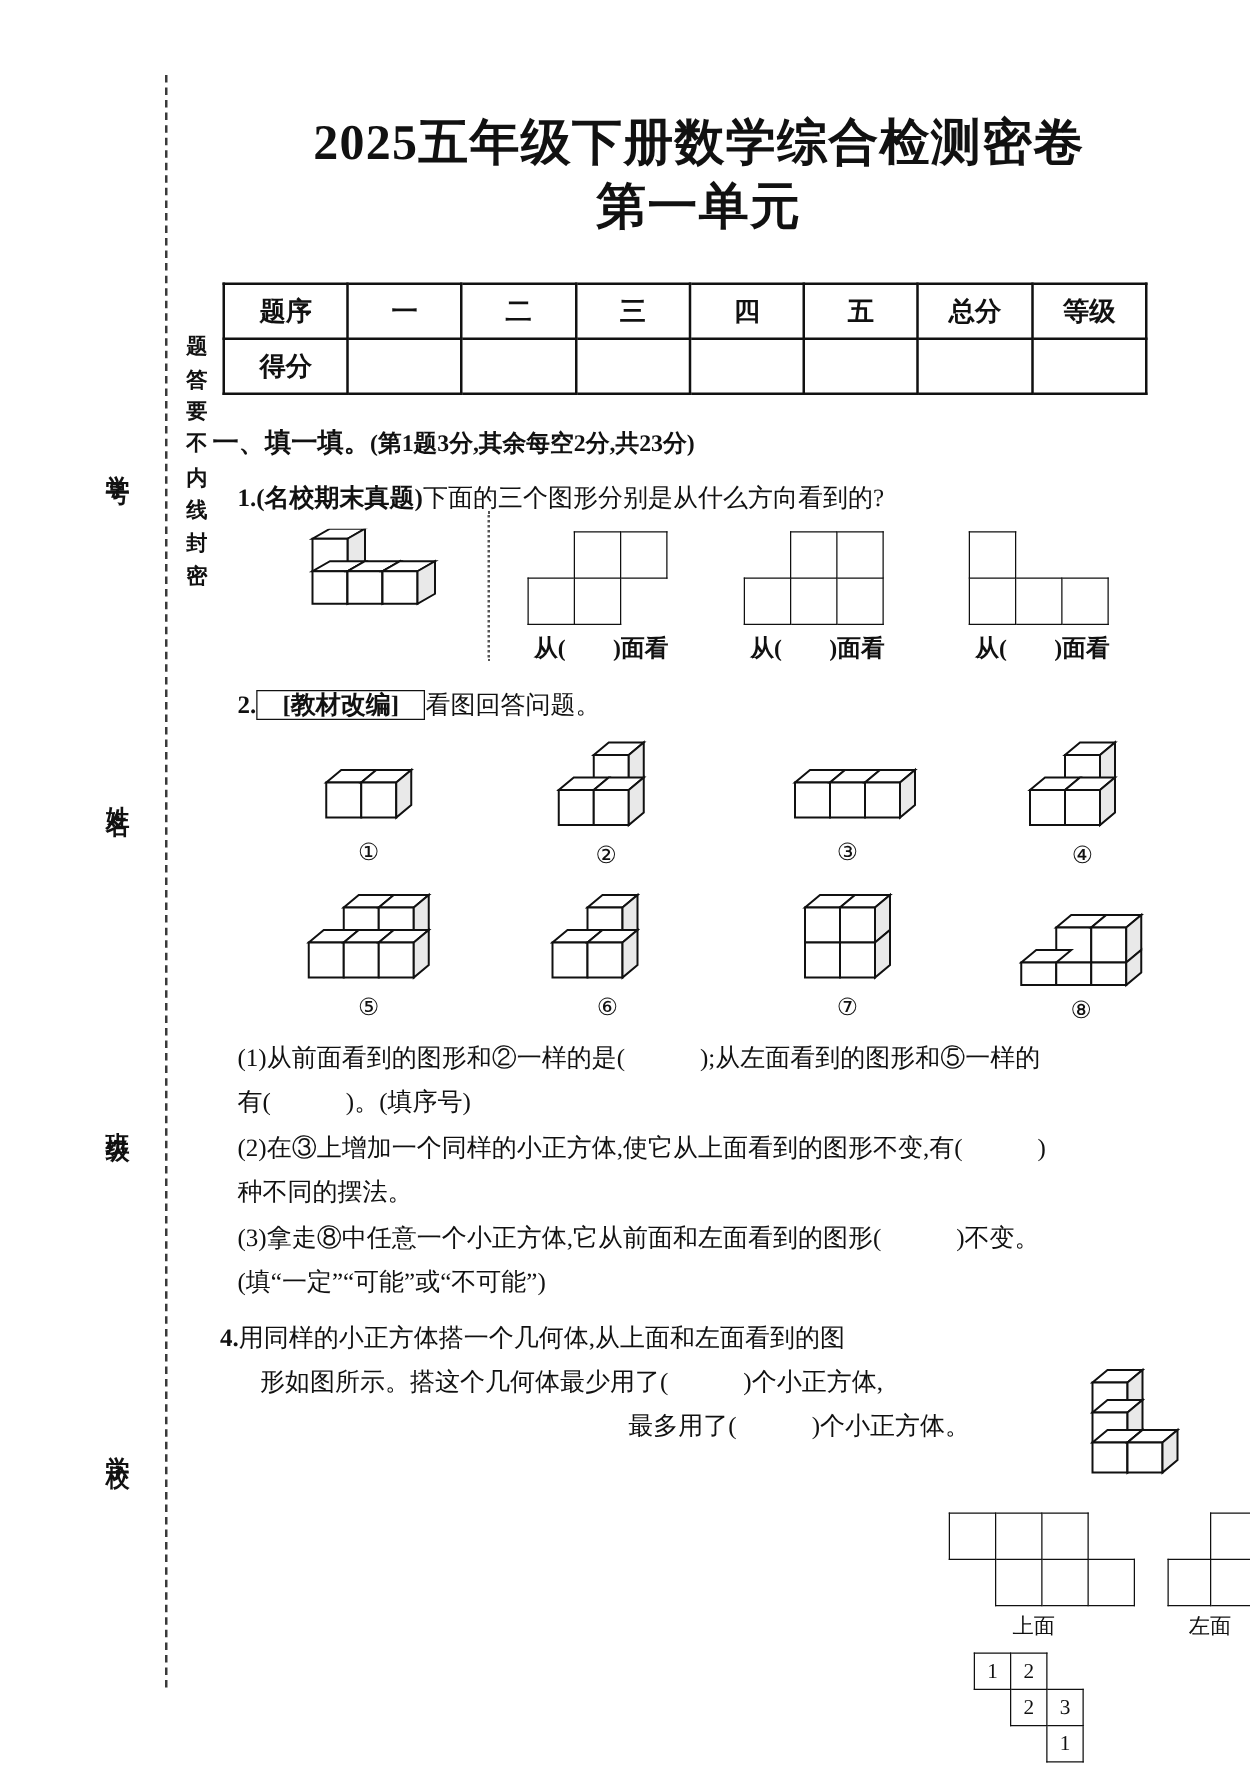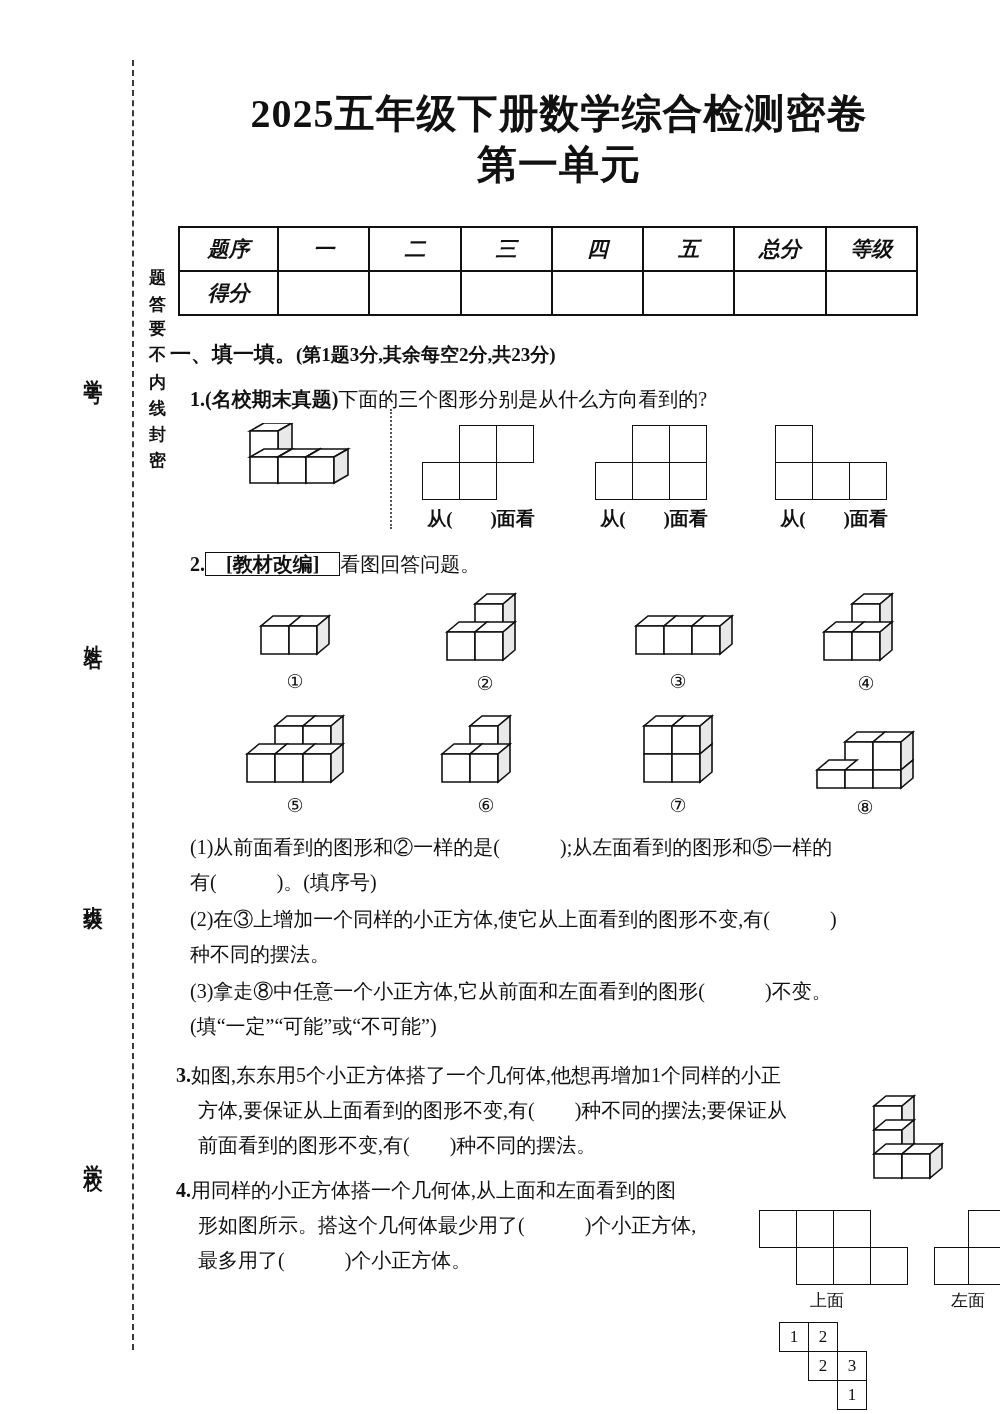--- a/index.html
+++ b/index.html
@@ -68,21 +68,20 @@
     width: 740px;
     margin: 36px 0 0 14px;
     table-layout: fixed;
   }
   table.score td {
     border: 2px solid #111;
     height: 40px;
     text-align: center;
     font-size: 21px;
     font-weight: bold;
-    font-style: italic;
   }
   table.score td.head { width: 95px; }
 
   .sec-title {
     font-size: 21px;
     font-weight: bold;
     margin: 24px 0 0 6px;
   }
   .sec-title .small { font-size: 19px; }
 
@@ -412,47 +411,42 @@
   </div>
   <div class="q" style="margin-top:2px;">
     <div>(2)在③上增加一个同样的小正方体,使它从上面看到的图形不变,有(　　　)</div>
     <div>种不同的摆法。</div>
   </div>
   <div class="q" style="margin-top:2px;">
     <div>(3)拿走⑧中任意一个小正方体,它从前面和左面看到的图形(　　　)不变。</div>
     <div>(填“一定”“可能”或“不可能”)</div>
   </div>
 
-  <div class="q" style="margin-top:14px; margin-left:12px; width:660px;">
-    <span class="num">3.</span><span>如图,东东用5个小正方体搭了一个几何体,他想再增加1个同样的小正</span>
-    <div class="indent" style="margin-left:22px;">方体,要保证从上面看到的图形不变,有(　　)种不同的摆法;要保证从</div>
-    <div class="indent" style="margin-left:22px;">前面看到的图形不变,有(　　)种不同的摆法。</div>
-  </div>
 
   <svg width="110" height="110" viewBox="0 0 110 110" style="position:absolute; left:690px; top:1020px;">
     <g fill="#fff" stroke="#111" stroke-width="1.6">
       <path d="M20 16 L48 16 L60 6 L32 6 Z"></path>
       <path d="M20 16 L48 16 L48 40 L20 40 Z"></path>
       <path d="M48 16 L60 6 L60 30 L48 40 Z" fill="#e9e9e9"></path>
       <path d="M20 40 L48 40 L60 30 L32 30 Z"></path>
       <path d="M20 40 L48 40 L48 64 L20 64 Z"></path>
       <path d="M48 40 L60 30 L60 54 L48 64 Z" fill="#e9e9e9"></path>
       <path d="M20 64 L48 64 L60 54 L32 54 Z"></path>
       <path d="M20 64 L48 64 L48 88 L20 88 Z"></path>
       <path d="M48 64 L60 54 L60 78 L48 88 Z" fill="#e9e9e9"></path>
       <path d="M48 64 L76 64 L88 54 L60 54 Z"></path>
       <path d="M48 64 L76 64 L76 88 L48 88 Z"></path>
       <path d="M76 64 L88 54 L88 78 L76 88 Z" fill="#e9e9e9"></path>
     </g>
   </svg>
 
   <div class="q" style="margin-top:10px; margin-left:12px; width:600px;">
     <span class="num">4.</span><span>用同样的小正方体搭一个几何体,从上面和左面看到的图</span>
-    <div class="indent" style="margin-left:22px;">形如图所示。搭这个几何体最少用了(　　　)个小正方体,</div>
-    <div class="indent" style="margin-left:22px;">最多用了(　　　)个小正方体。</div>
+    <div class="indent" style="margin-left:32px;">形如图所示。搭这个几何体最少用了(　　　)个小正方体,</div>
+    <div class="indent" style="margin-left:22px;text-align:right;">最多用了(　　　)个小正方体。</div>
   </div>
 
   <div style="position:absolute; left:595px; top:1140px;">
     <table class="cell-grid">
       <tbody>
           <tr>
             <td></td>
             <td></td>
             <td></td>
             <td class="empty"></td>

